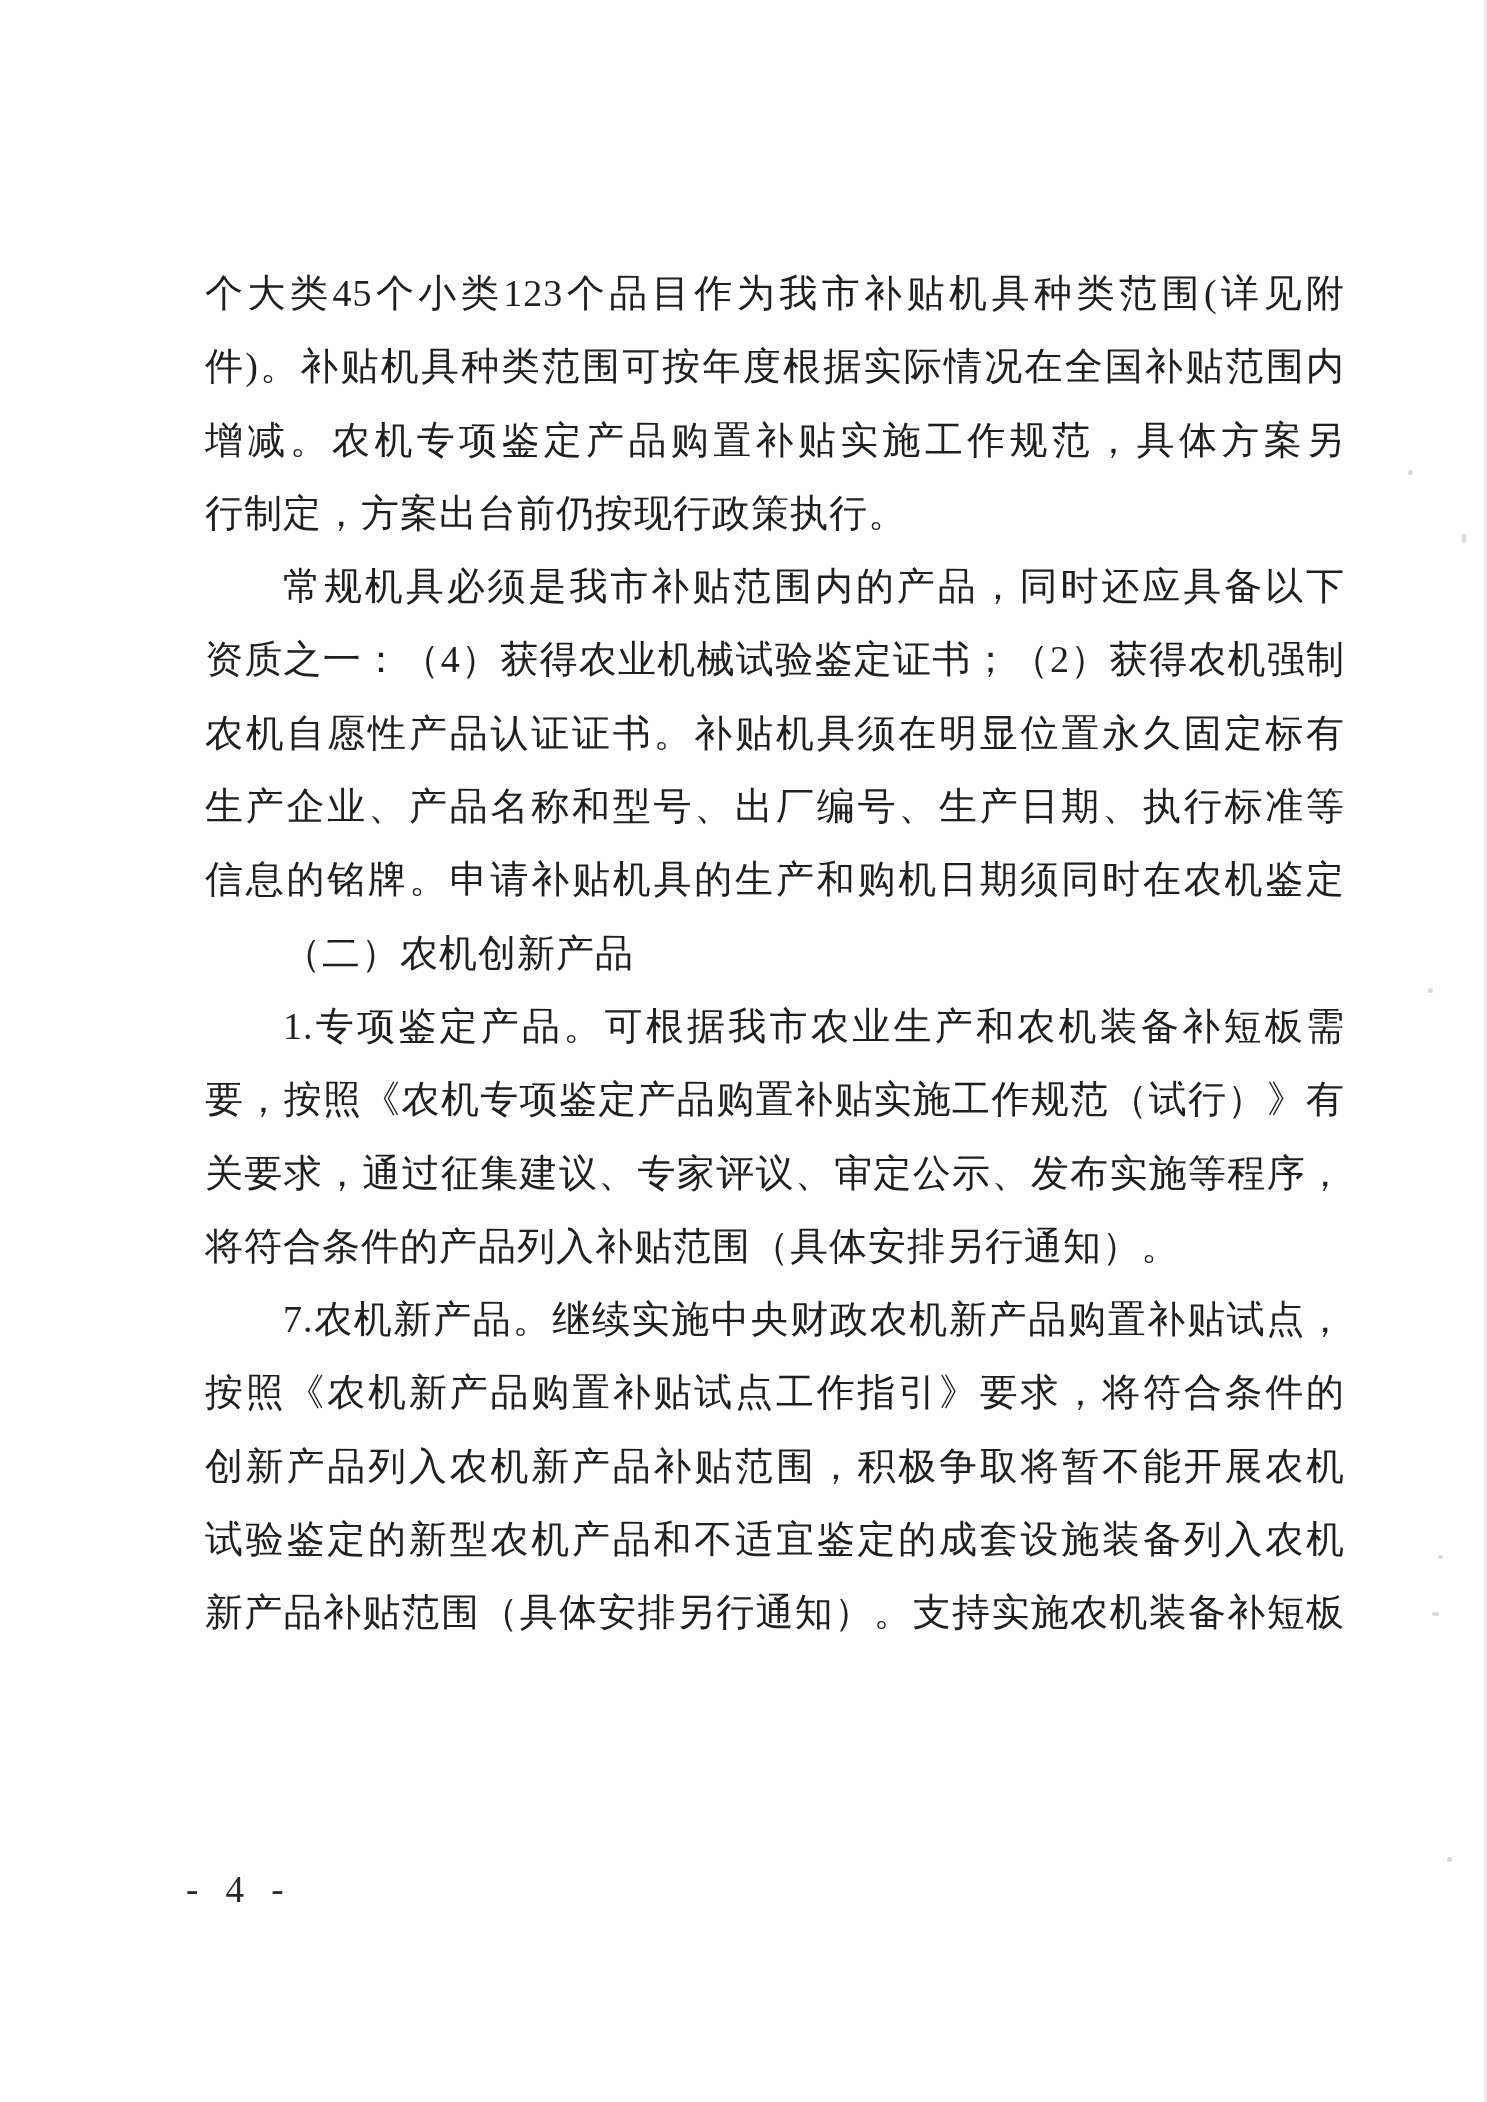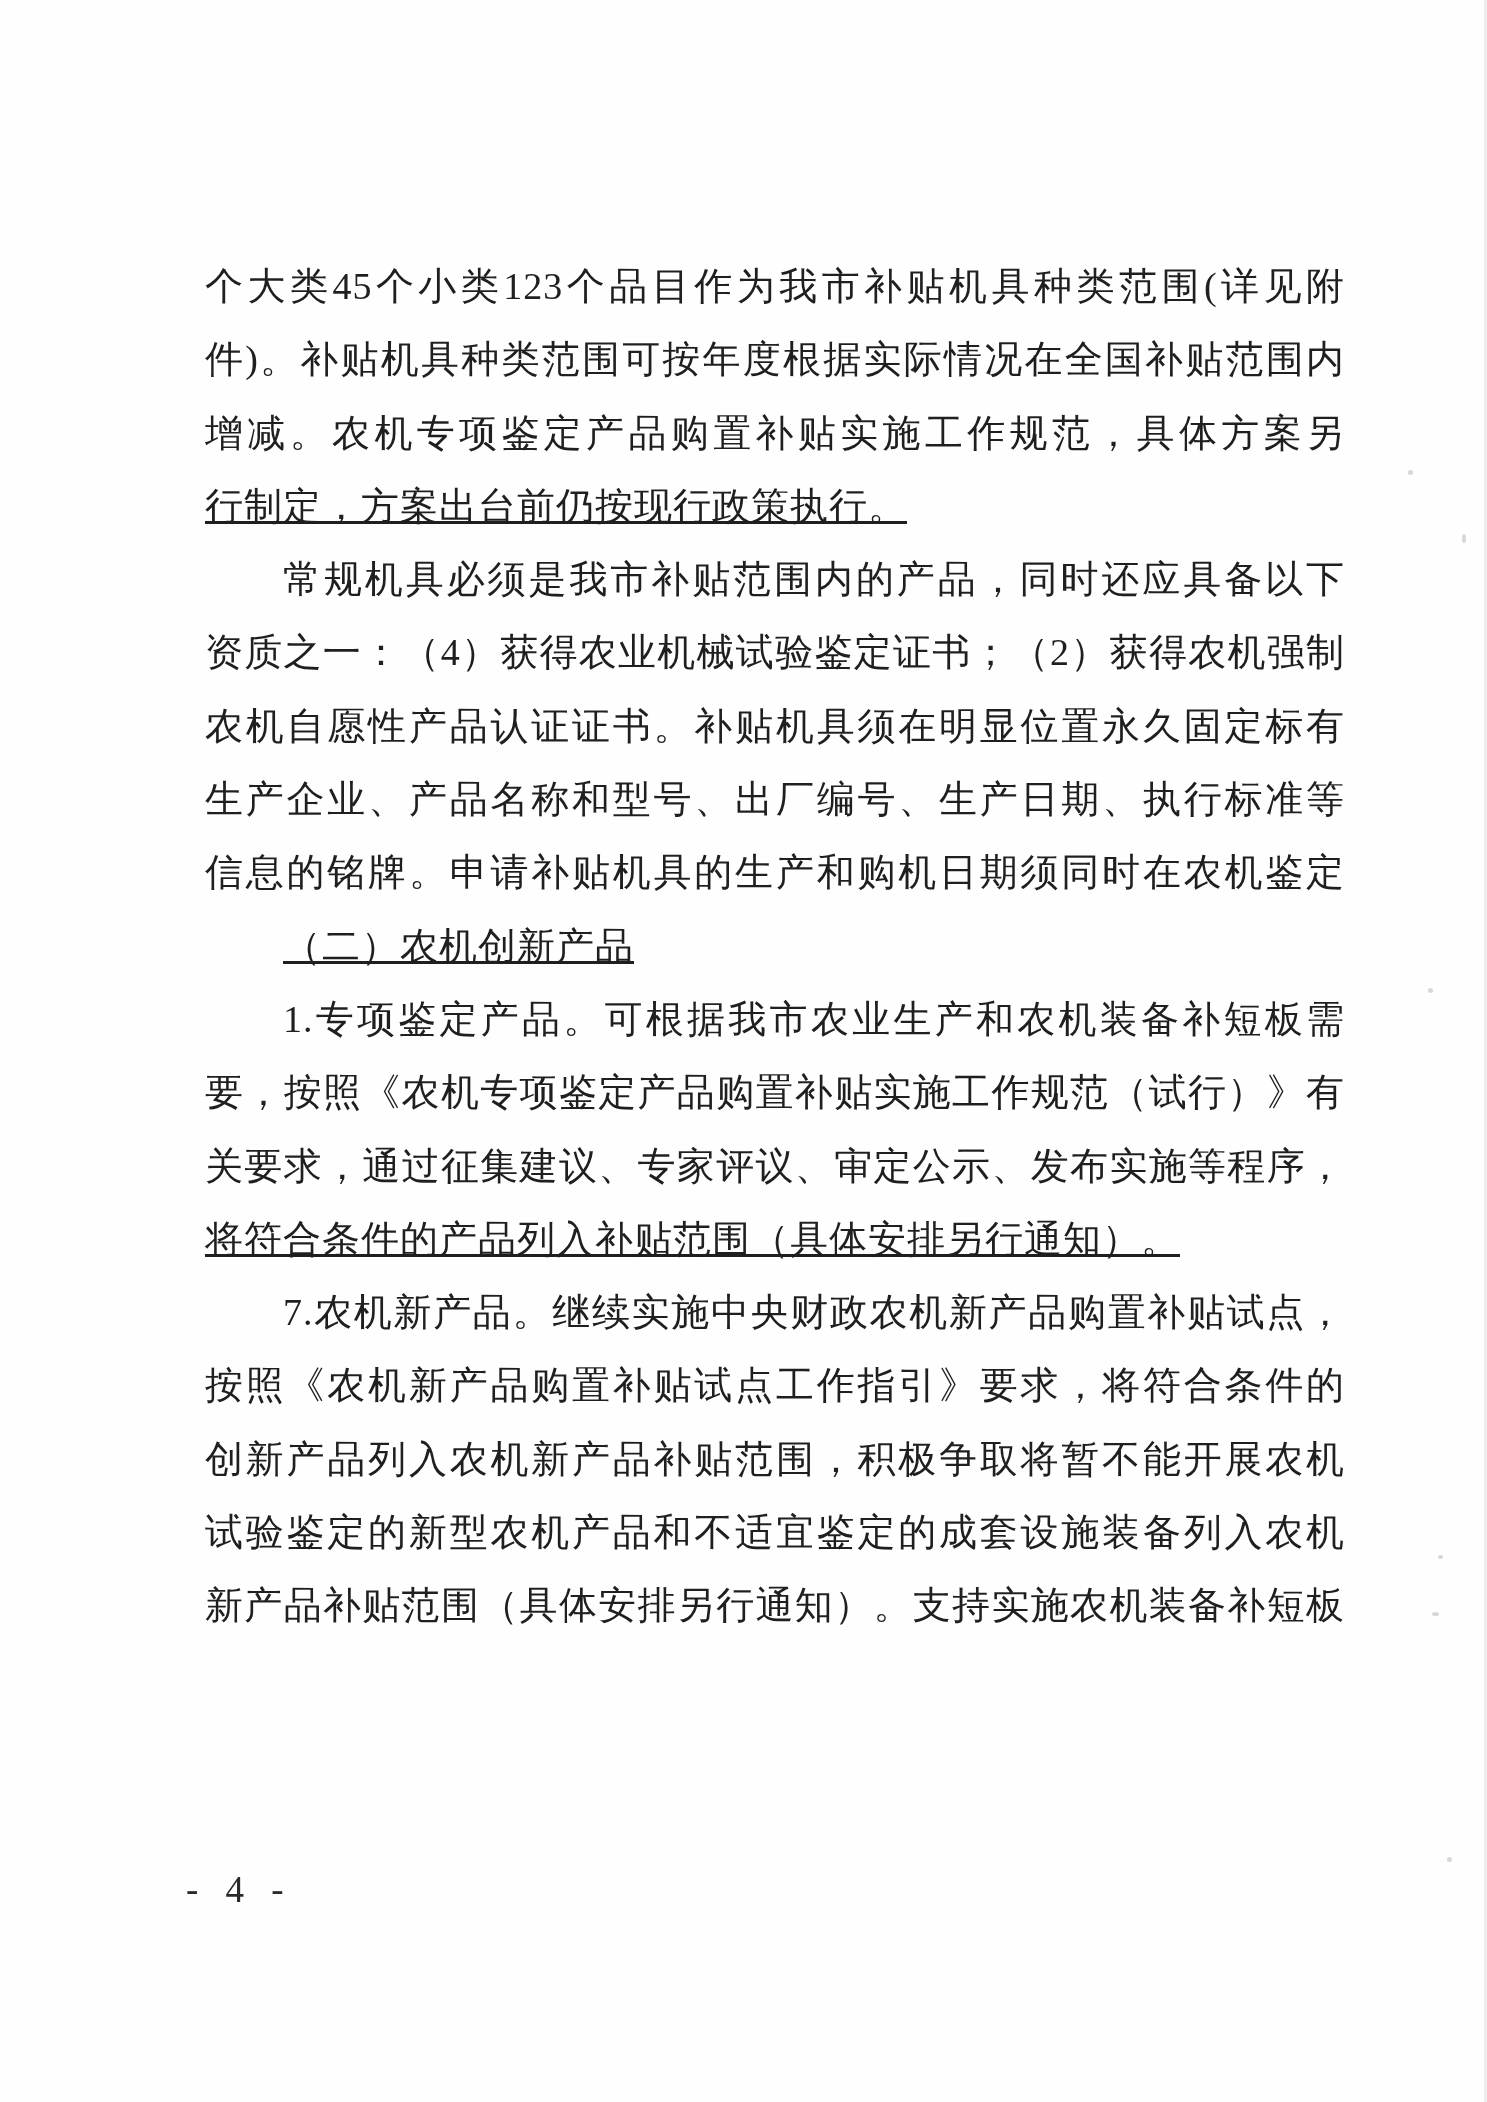--- a/index.html
+++ b/index.html
@@ -12,38 +12,37 @@
     width: 1487px;
     height: 2102px;
     background: #fefefe;
     overflow: hidden;
     font-family: "Liberation Serif", "DejaVu Serif", serif;
     color: #1f1f1f;
   }
   .textblock {
     position: absolute;
     left: 205px;
-    top: 250px;
+    top: 257px;
     width: 1140px;
   }
   .line {
     height: 73.3px;
     line-height: 73.3px;
     font-size: 38px;
     text-align: justify;
     text-justify: inter-character;
     letter-spacing: 1px;
   }
   .line.justify {
     text-align-last: justify;
   }
   .line.nojustify {
     text-align: right;
     text-align-last: left;
-    text-decoration: underline;
   }
   .line.indent {
     text-indent: 78px;
   }
   .footer {
     position: absolute;
     left: 186px;
     top: 1868px;
     font-size: 37px;
     line-height: 44px;

